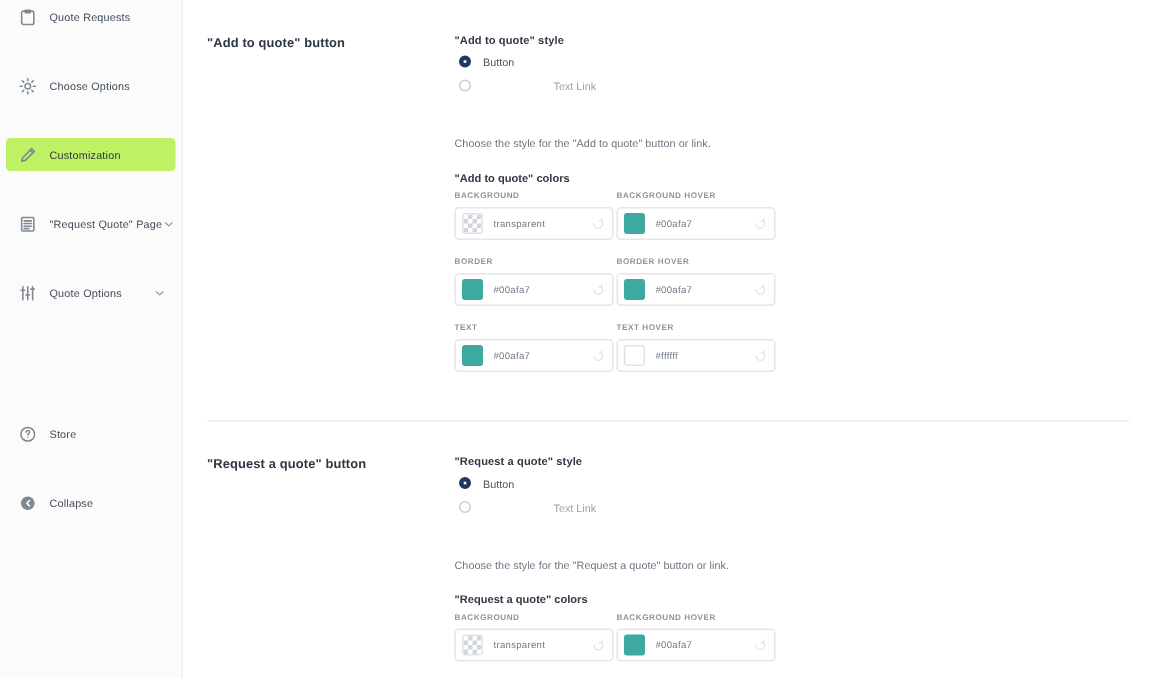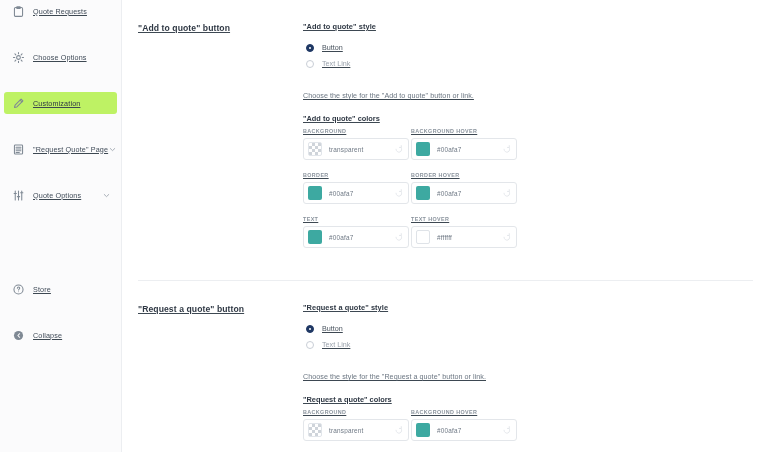--- a/index.html
+++ b/index.html
@@ -3,21 +3,21 @@
 <meta charset="utf-8">
 <style>
   html,body{margin:0;padding:0;}
   body{
     width:769px;height:452px;overflow:hidden;
     background:#ffffff;
     font-family:"Liberation Sans", sans-serif;
     color:#3d4852;
     -webkit-font-smoothing:antialiased;
   }
-  .app{display:flex;width:769px;height:452px;text-decoration:underline;}
+  .app{display:flex;width:769px;height:452px;}
 
   
   .sidebar{
     width:122px;min-width:122px;height:452px;
     background:#fbfbfc;
     border-right:1px solid #eceef1;
     padding-top:0;
     box-sizing:border-box;
     position:relative;
     overflow:hidden;
@@ -82,21 +82,21 @@
   .field-title{
     font-size:7.4px;
     font-weight:bold;
     color:#2f3844;
     margin-bottom:6px;
     letter-spacing:.01em;
   }
 
   
   .radio-row{
-    display:flex;align-items:flex-end;
+    display:flex;align-items:flex-start;
     height:15px;
     margin-bottom:1px;
   }
   .radio{
     width:8px;height:8px;min-width:8px;
     border-radius:50%;
     box-sizing:border-box;
     margin-right:8px;
     margin-left:3px;
     position:relative;
@@ -112,21 +112,21 @@
   .radio.on::after{
     content:"";
     position:absolute;
     left:50%;top:50%;
     width:2.6px;height:2.6px;
     margin-left:-1.3px;margin-top:-1.3px;
     border-radius:50%;
     background:#ffffff;
   }
   .radio-label{font-size:7.2px;color:#4a545f;}
-  .radio-row.disabled .radio-label{color:#9aa2ac;}
+  .radio-row.disabled .radio-label{color:#9aa2ac;margin-left:47px;}
 
   .helper{
     font-size:7.2px;
     color:#6b7682;
     margin-top:23px;
     margin-bottom:14px;
     letter-spacing:.005em;
   }
 
   .colors-title{

